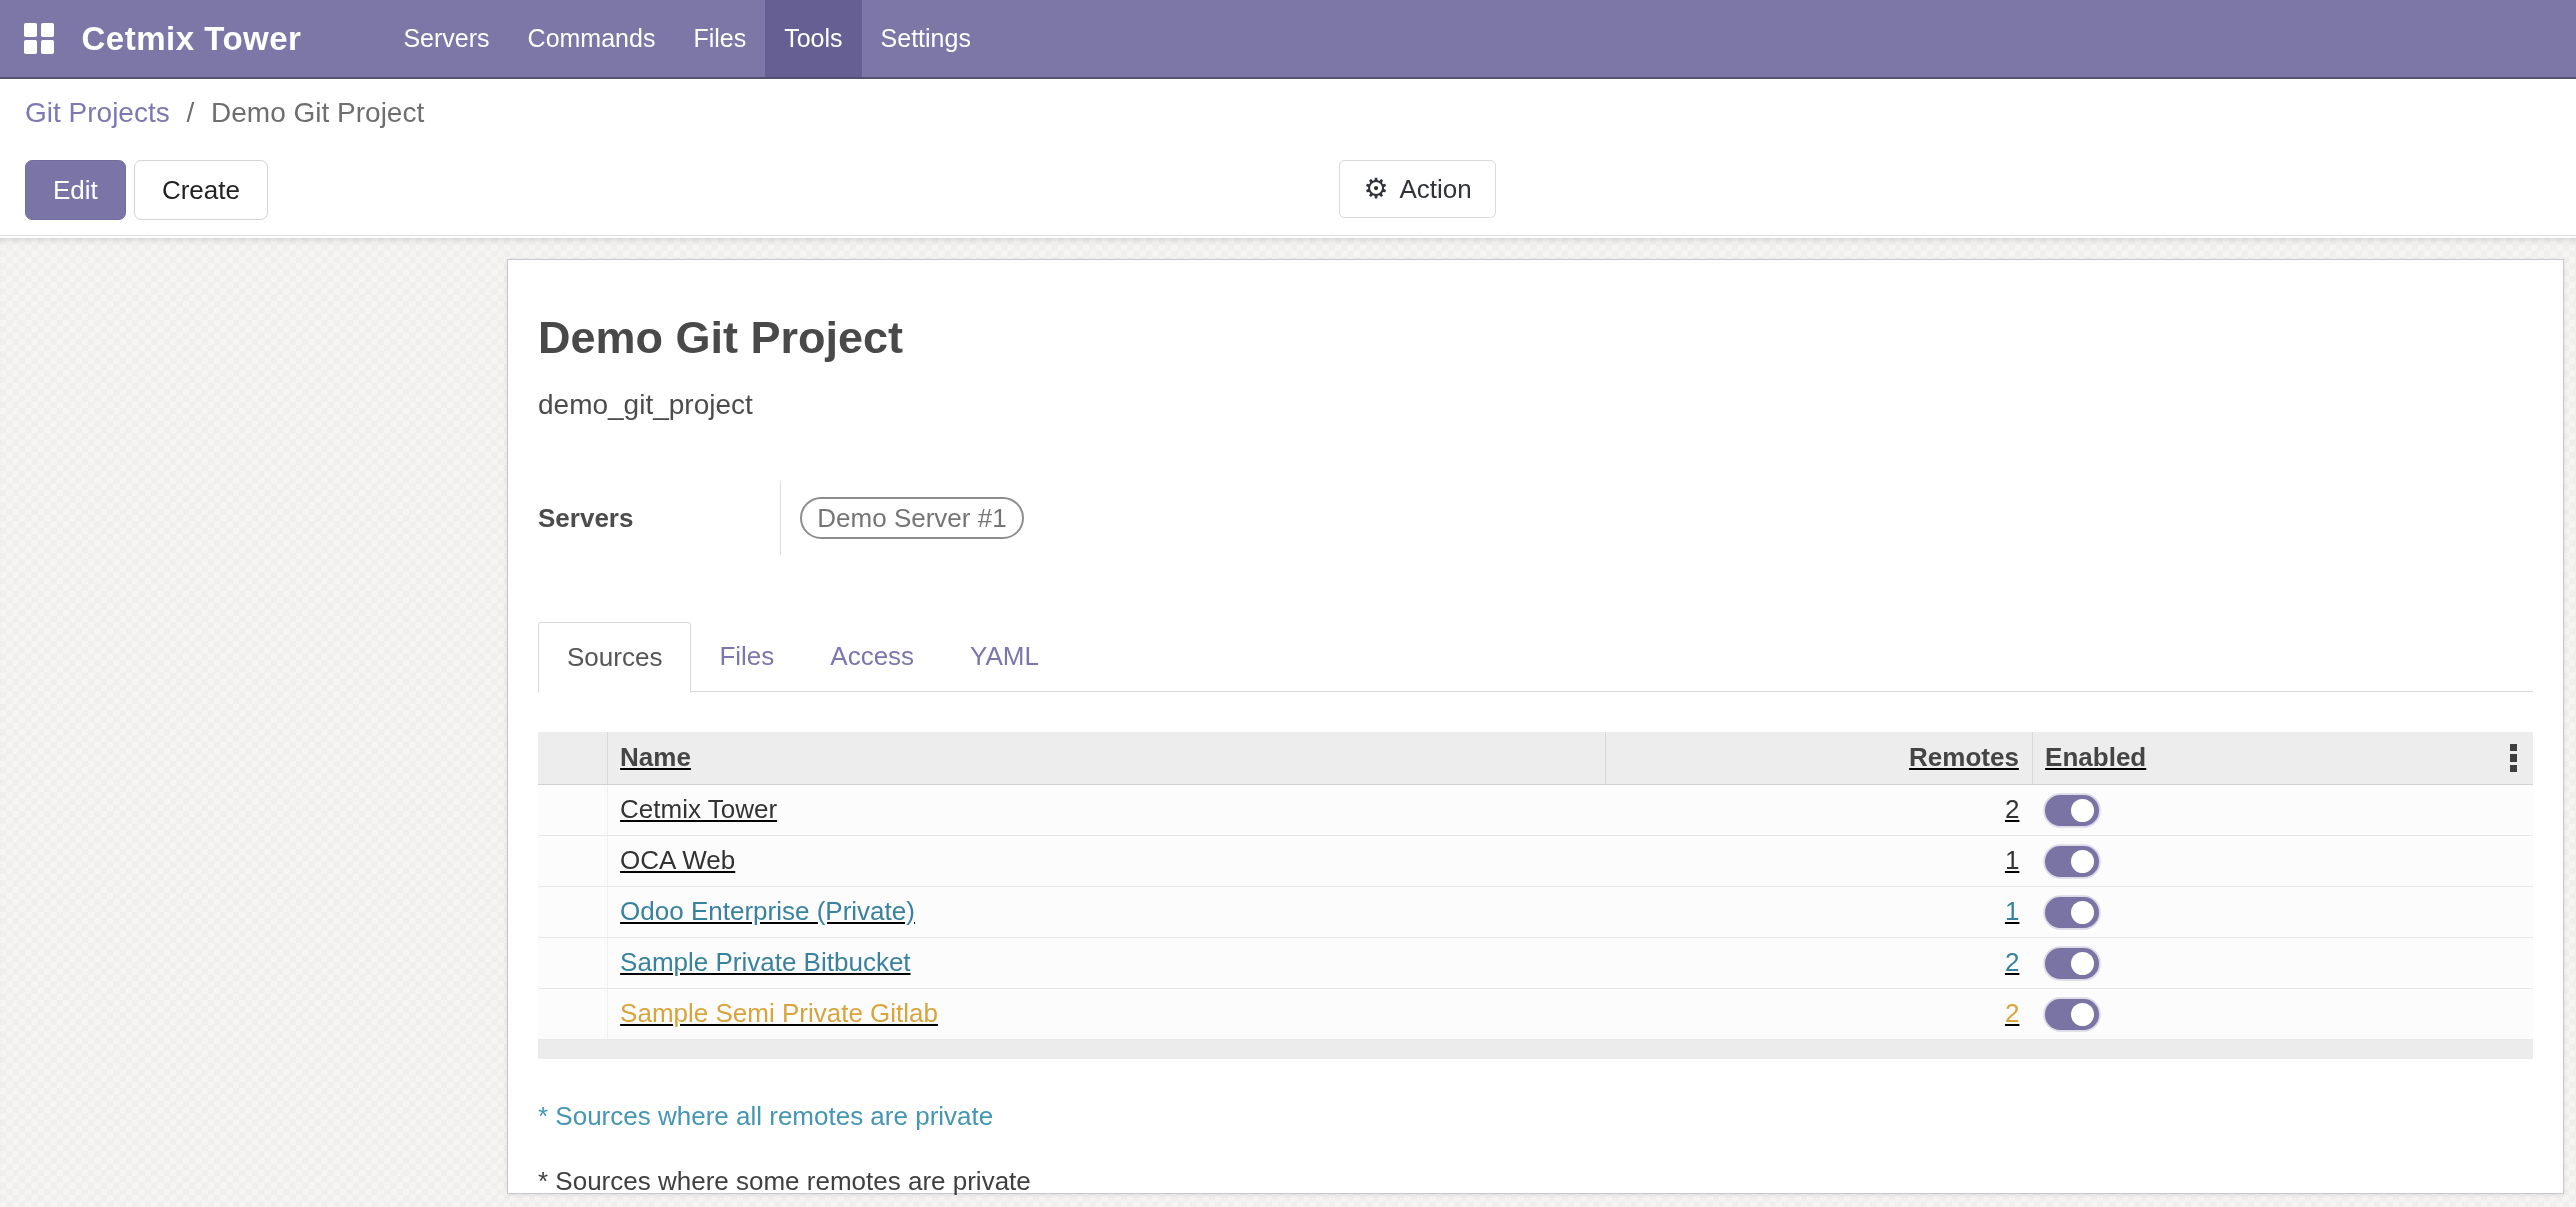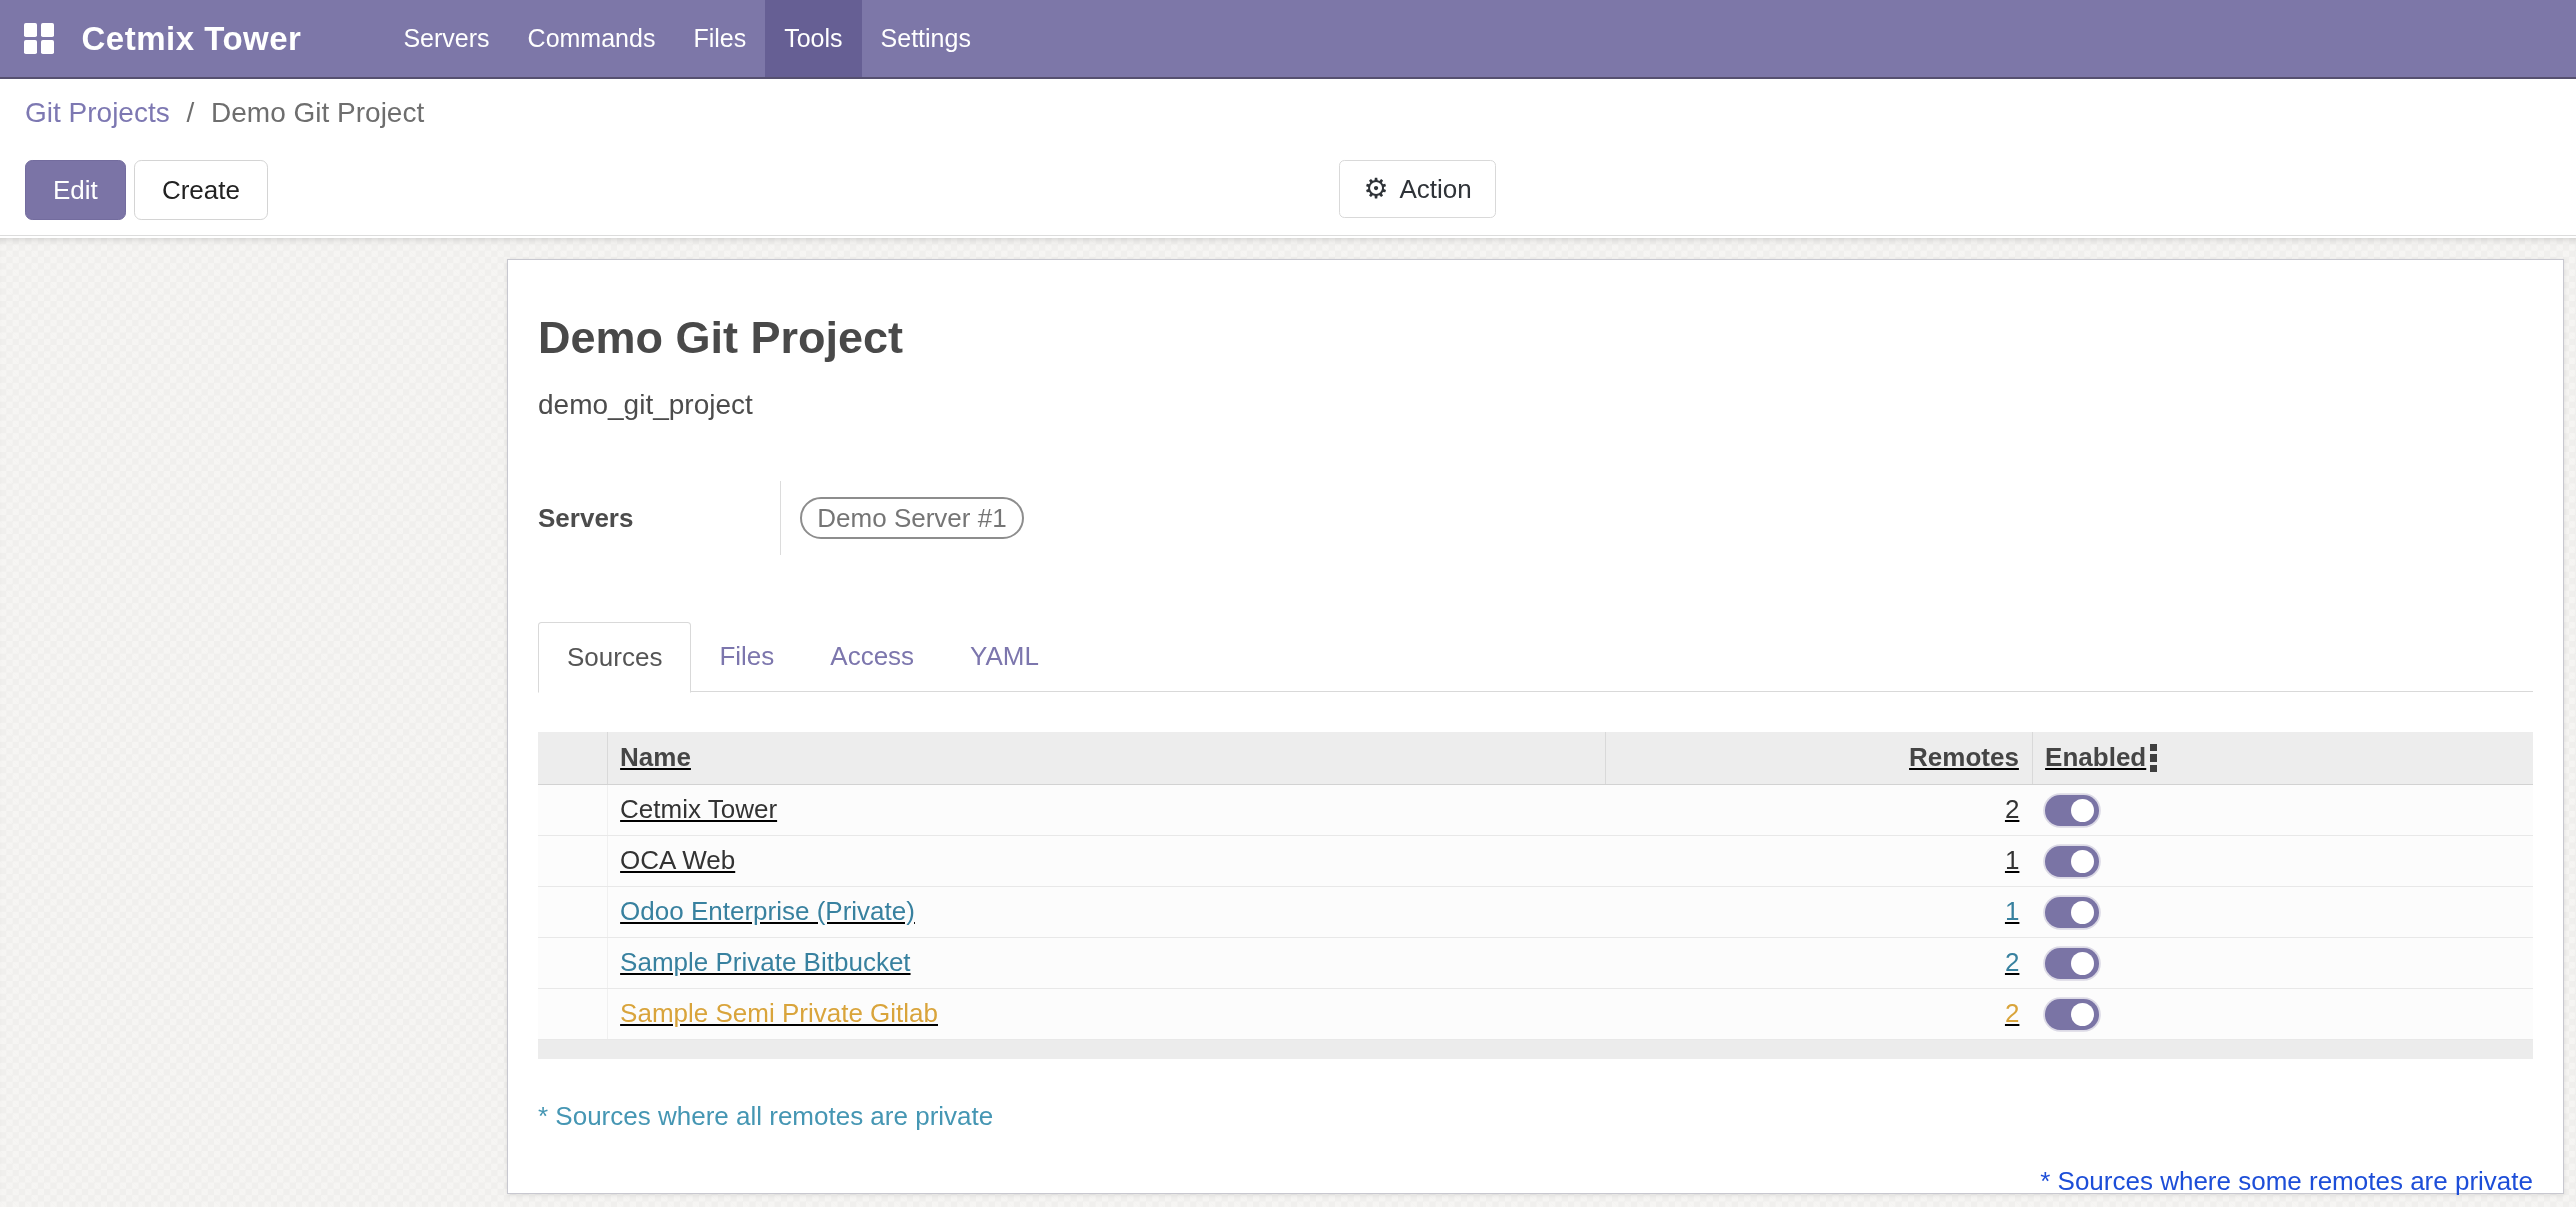--- a/index.html
+++ b/index.html
@@ -78,42 +78,42 @@
     border-bottom:1.8px solid #fff; margin-bottom:-1.8px; border-radius:3.6px 3.6px 0 0; }
 
   
   table { margin-top:40px; width:100%; border-collapse:collapse; table-layout:fixed;text-decoration:underline; }
   col.c-handle { width:69px; } col.c-remotes { width:427px; } col.c-enabled { width:501px; }
   thead th { background:#ededed; height:52px; font-size:26px; font-weight:700;
     color:#454545; text-align:left; border-bottom:1.8px solid #d2d2d2;
     border-left:1.8px solid #d9d9d9; padding:0 12.6px; cursor:pointer; }
   thead th:first-child { border-left:none; }
   thead th.th-remotes { text-align:right; }
-  .th-enabled-inner { display:flex; align-items:center; }
+  .th-enabled-inner { display:flex; align-items:center; justify-content:space-between; }
   tbody td { height:51px; background:#fcfcfc; border-bottom:1.8px solid #e8e8e8;
     font-size:26px; color:#333; padding:0 12.6px; }
   tbody td.cell-handle { border-right:1.8px solid #f0f0f0; }
   tbody td.cell-remotes { text-align:right; }
   tbody tr.privacy-all td.cell-name, tbody tr.privacy-all td.cell-remotes { color:#38819f; }
   tbody tr.privacy-some td.cell-name, tbody tr.privacy-some td.cell-remotes { color:#d9a43b; }
   tr.footer-strip td { height:20px; background:#ececec; border-bottom:none; padding:0; }
 
   .toggle { width:54px; height:31px; border-radius:15.3px; background:#7a74a5;
     position:relative; display:inline-block; vertical-align:middle; cursor:pointer;
     box-shadow:0 0 0 1.8px rgba(122,116,165,.25); }
   .toggle .knob { position:absolute; top:3.6px; right:4.5px; width:23.5px; height:23.5px;
     border-radius:50%; background:#fff; }
 
   .kebab { display:inline-flex; flex-direction:column; gap:3.6px; cursor:pointer; padding:3.6px; }
   .kebab span { width:7.2px; height:7.2px; background:#3f3f3f; }
 
   
   .note { font-size:26px; margin-top:34px; cursor:default; }
   .note-all { color:#4596b3; margin-top:42px; }
-  .note-some { color:#1d4ed8;text-align:right; }
+  .note-some { color:#404040; }
 </style>
 </head>
 <body>
 
 <div id="app">
 
   <nav id="navbar">
     <div class="apps-icon">
       <span></span>
         <span></span>

